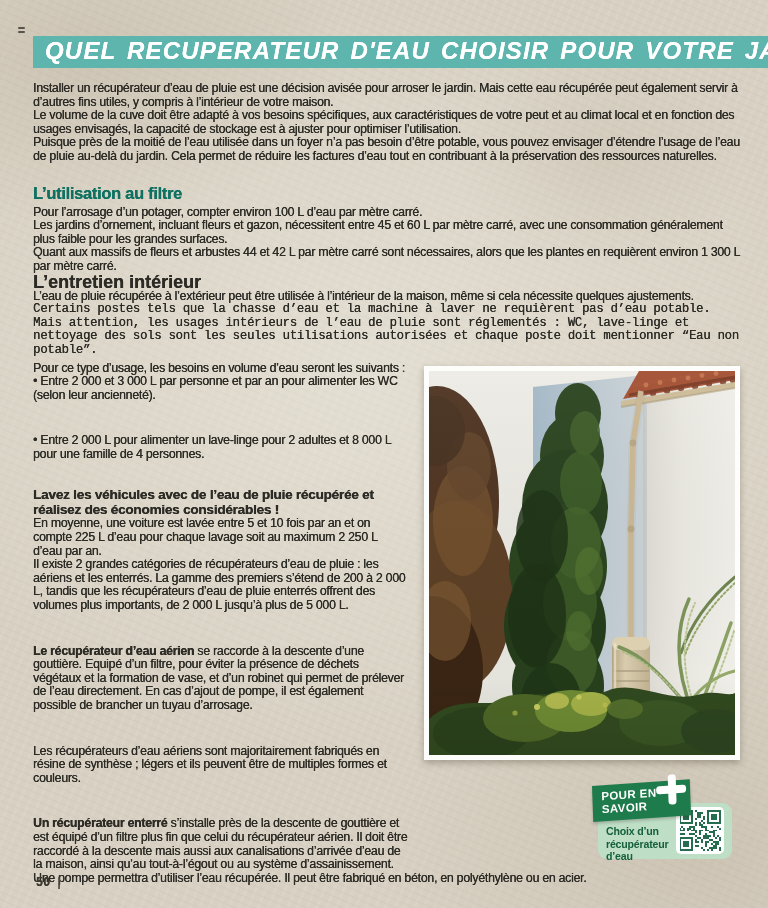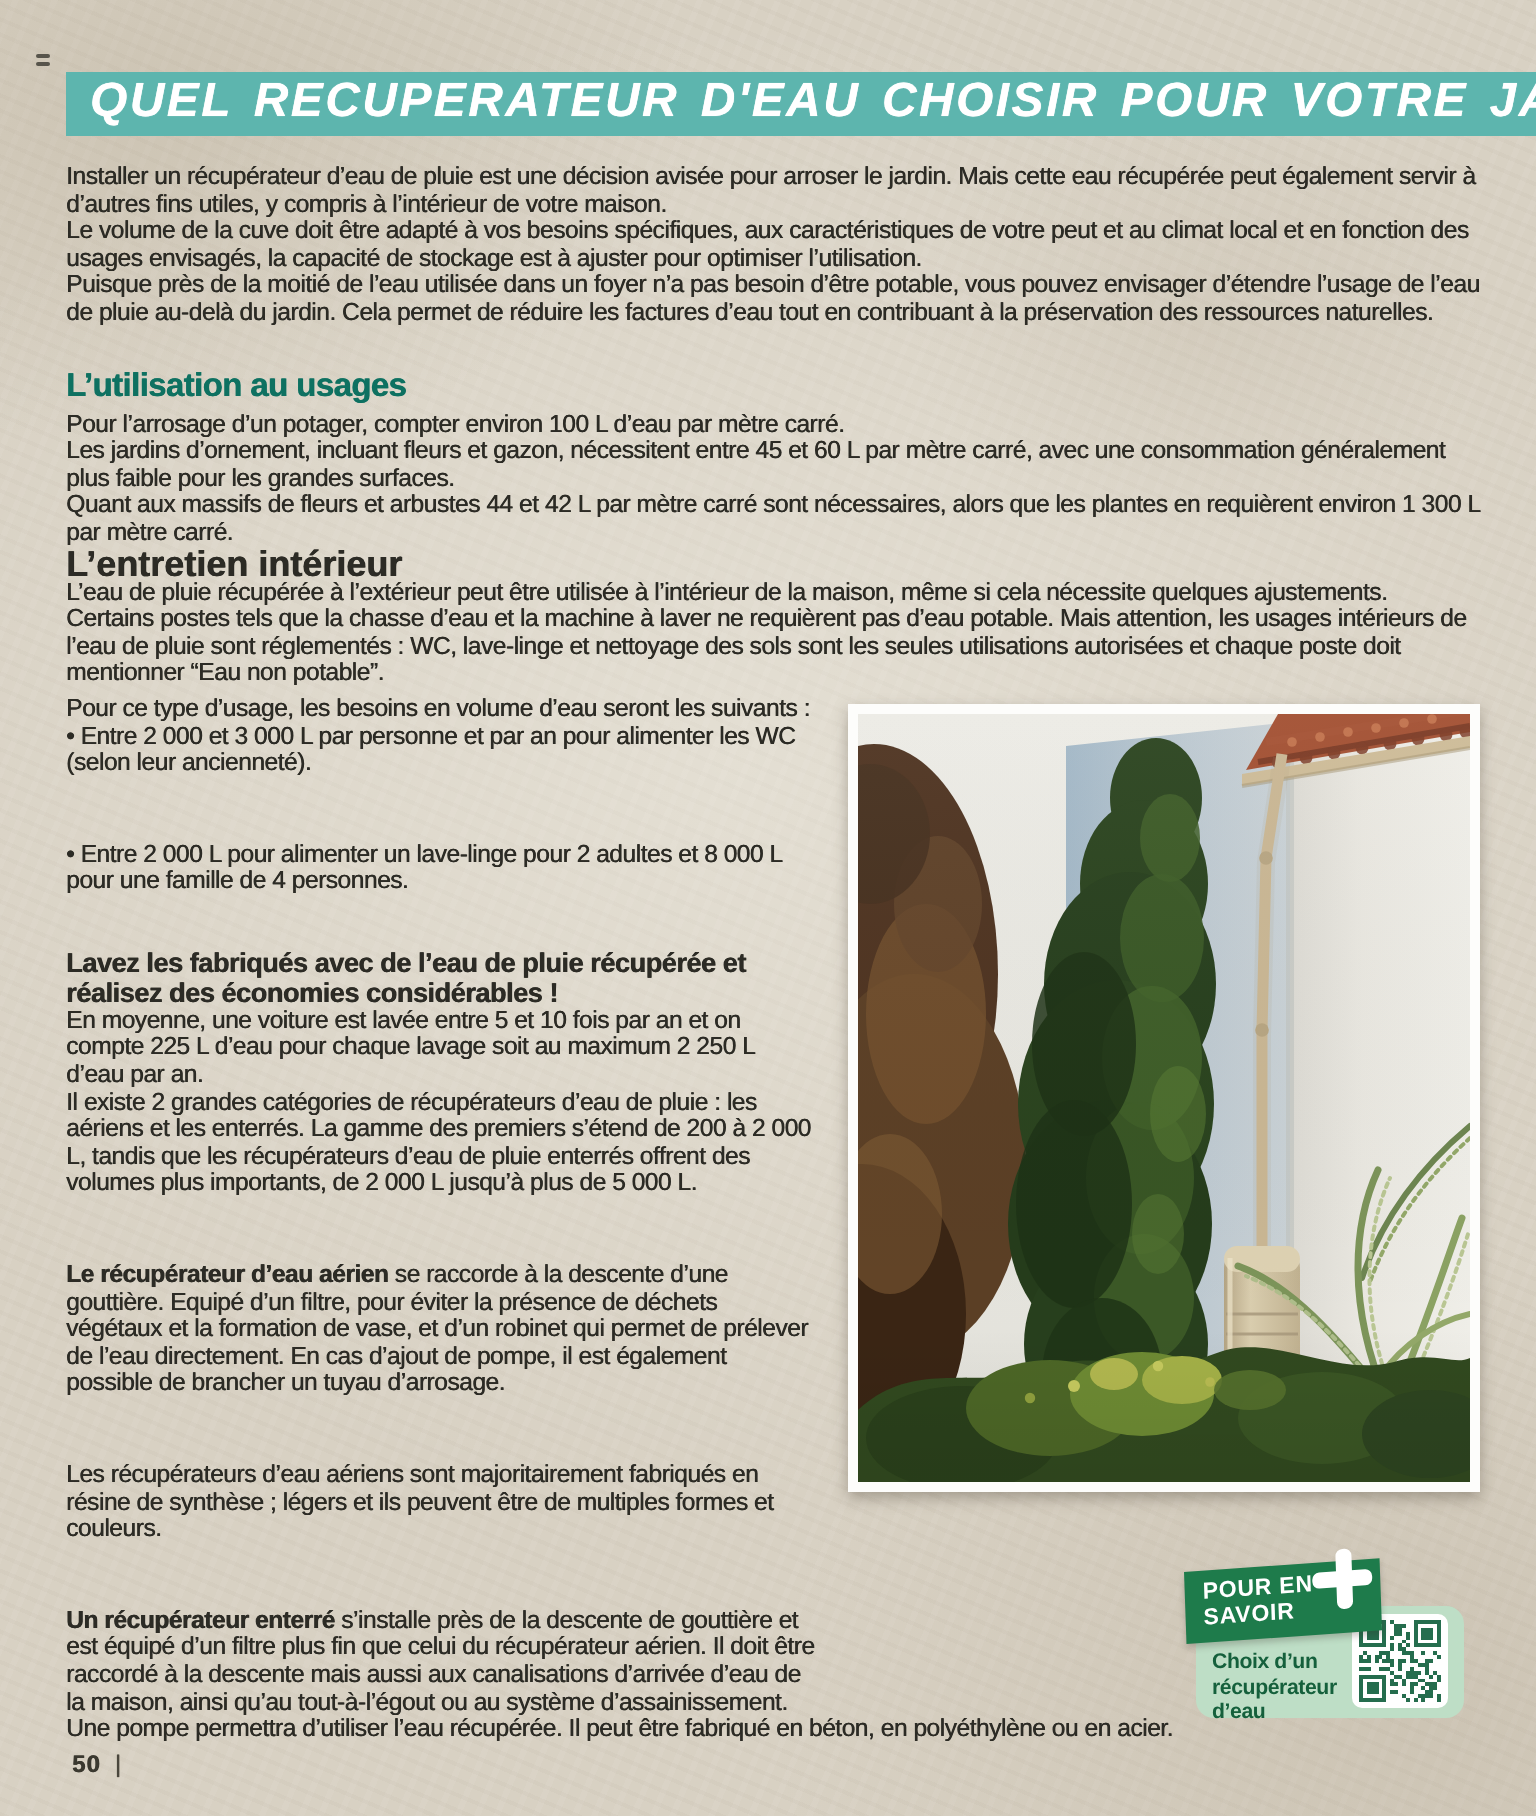--- a/index.html
+++ b/index.html
@@ -38,21 +38,21 @@
   .gap{margin-top:32px;}
   h2{
     color:#0e7161;font-size:17px;line-height:19px;margin:18px 0 3px 0;
     letter-spacing:-.3px;text-shadow:.3px 0 0 currentColor;
   }
   h2.first{font-size:16.5px;margin-top:20px;}
   h2.big{font-size:19px;line-height:21px;margin-top:16px;}
   h3{font-size:18px;line-height:16px;margin:0;color:#2c2b25;text-shadow:.3px 0 0 currentColor;}
   .bold-heading{font-weight:700;font-size:13.6px;line-height:15px;margin-top:26px;text-shadow:.3px 0 0 currentColor;}
   strong{text-shadow:.3px 0 0 currentColor;}
-  .mb4{margin-bottom:4px;}
+  .mb4{margin-bottom:4px;font-family:Liberation Mono, monospace;}
   
   figure.photo{
     float:right;width:306px;margin:4px 0 12px 11px;
     background:#fdfdfb;padding:5px;border:0;box-shadow:0 3px 7px rgba(70,60,45,.35);
   }
   figure.photo svg{display:block;}
   
   .savoir{position:absolute;left:592px;top:786px;width:150px;height:90px;}
   .savoir .panel{
     position:absolute;left:6px;top:17px;width:134px;height:56px;
@@ -102,21 +102,21 @@
     </div>
 
   <h1 class="title">QUEL RECUPERATEUR D'EAU CHOISIR POUR VOTRE JARDIN ?</h1>
 
   <article>
 
     <p>Installer un récupérateur d’eau de pluie est une décision avisée pour arroser le jardin. Mais cette eau récupérée peut également servir à d’autres fins utiles, y compris à l’intérieur de votre maison.</p>
     <p>Le volume de la cuve doit être adapté à vos besoins spécifiques, aux caractéristiques de votre peut et au climat local et en fonction des usages envisagés, la capacité de stockage est à ajuster pour optimiser l’utilisation.</p>
     <p>Puisque près de la moitié de l’eau utilisée dans un foyer n’a pas besoin d’être potable, vous pouvez envisager d’étendre l’usage de l’eau de pluie au-delà du jardin. Cela permet de réduire les factures d’eau tout en contribuant à la préservation des ressources naturelles.</p>
 
-    <h2 class="first">L’utilisation au usages</h2>
+    <h2 class="first">L’utilisation au filtre</h2>
     <p>Pour l’arrosage d’un potager, compter environ 100 L d’eau par mètre carré.</p>
     <p>Les jardins d’ornement, incluant fleurs et gazon, nécessitent entre 45 et 60 L par mètre carré, avec une consommation généralement plus faible pour les grandes surfaces.</p>
     <p>Quant aux massifs de fleurs et arbustes 44 et 42 L par mètre carré sont nécessaires, alors que les plantes en requièrent environ 1 300 L par mètre carré.</p>
 
     <h3>L’entretien intérieur</h3>
     <p>L’eau de pluie récupérée à l’extérieur peut être utilisée à l’intérieur de la maison, même si cela nécessite quelques ajustements.</p>
     <p class="mb4">Certains postes tels que la chasse d’eau et la machine à laver ne requièrent pas d’eau potable. Mais attention, les usages intérieurs de l’eau de pluie sont réglementés : WC, lave-linge et nettoyage des sols sont les seules utilisations autorisées et chaque poste doit mentionner “Eau non potable”.</p>
 
     <figure class="photo">
       <svg viewBox="0 0 306 384" width="306" height="384" role="img">
@@ -248,21 +248,21 @@
             <stop offset="1" stop-color="#000000" stop-opacity=".07"></stop>
         </linearGradient>
         <rect width="306" height="384" fill="url(#vig)"></rect>
       </svg>
     </figure>
 
     <p class="col">Pour ce type d’usage, les besoins en volume d’eau seront les suivants :</p>
     <p class="col">• Entre 2 000 et 3 000 L par personne et par an pour alimenter les WC (selon leur ancienneté).</p>
     <p class="col gap">• Entre 2 000 L pour alimenter un lave-linge pour 2 adultes et 8 000 L pour une famille de 4 personnes.</p>
 
-    <p class="col bold-heading">Lavez les fabriqués avec de l’eau de pluie récupérée et réalisez des économies considérables !</p>
+    <p class="col bold-heading">Lavez les véhicules avec de l’eau de pluie récupérée et réalisez des économies considérables !</p>
     <p class="col">En moyenne, une voiture est lavée entre 5 et 10 fois par an et on compte 225 L d’eau pour chaque lavage soit au maximum 2 250 L d’eau par an.</p>
 
     <p class="col">Il existe 2 grandes catégories de récupérateurs d’eau de pluie : les aériens et les enterrés. La gamme des premiers s’étend de 200 à 2 000 L, tandis que les récupérateurs d’eau de pluie enterrés offrent des volumes plus importants, de 2 000 L jusqu’à plus de 5 000 L.</p>
 
     <p class="col gap"><strong>Le récupérateur d’eau aérien</strong><span> se raccorde à la descente d’une gouttière. Equipé d’un filtre, pour éviter la présence de déchets végétaux et la formation de vase, et d’un robinet qui permet de prélever de l’eau directement. En cas d’ajout de pompe, il est également possible de brancher un tuyau d’arrosage.</span></p>
 
     <p class="col gap">Les récupérateurs d’eau aériens sont majoritairement fabriqués en résine de synthèse ; légers et ils peuvent être de multiples formes et couleurs.</p>
 
     <p class="col gap"><strong>Un récupérateur enterré</strong><span> s’installe près de la descente de gouttière et est équipé d’un filtre plus fin que celui du récupérateur aérien. Il doit être raccordé à la descente mais aussi aux canalisations d’arrivée d’eau de la maison, ainsi qu’au tout-à-l’égout ou au système d’assainissement.</span></p>
 

